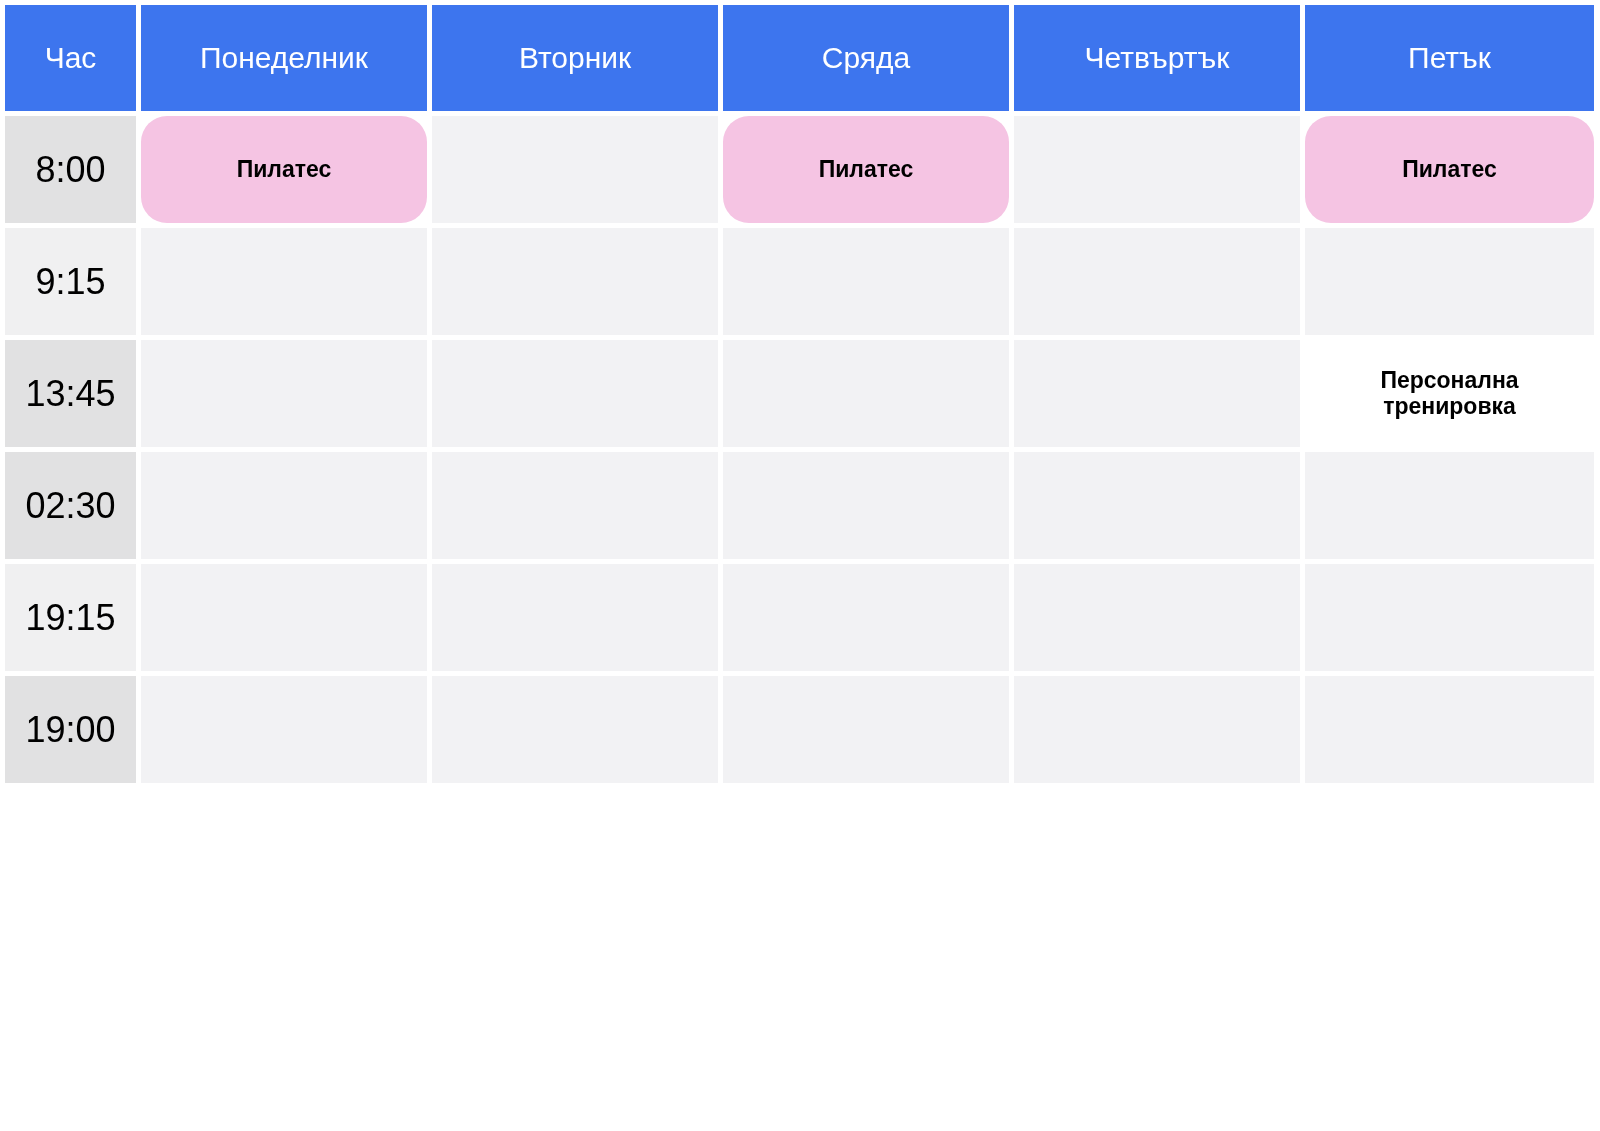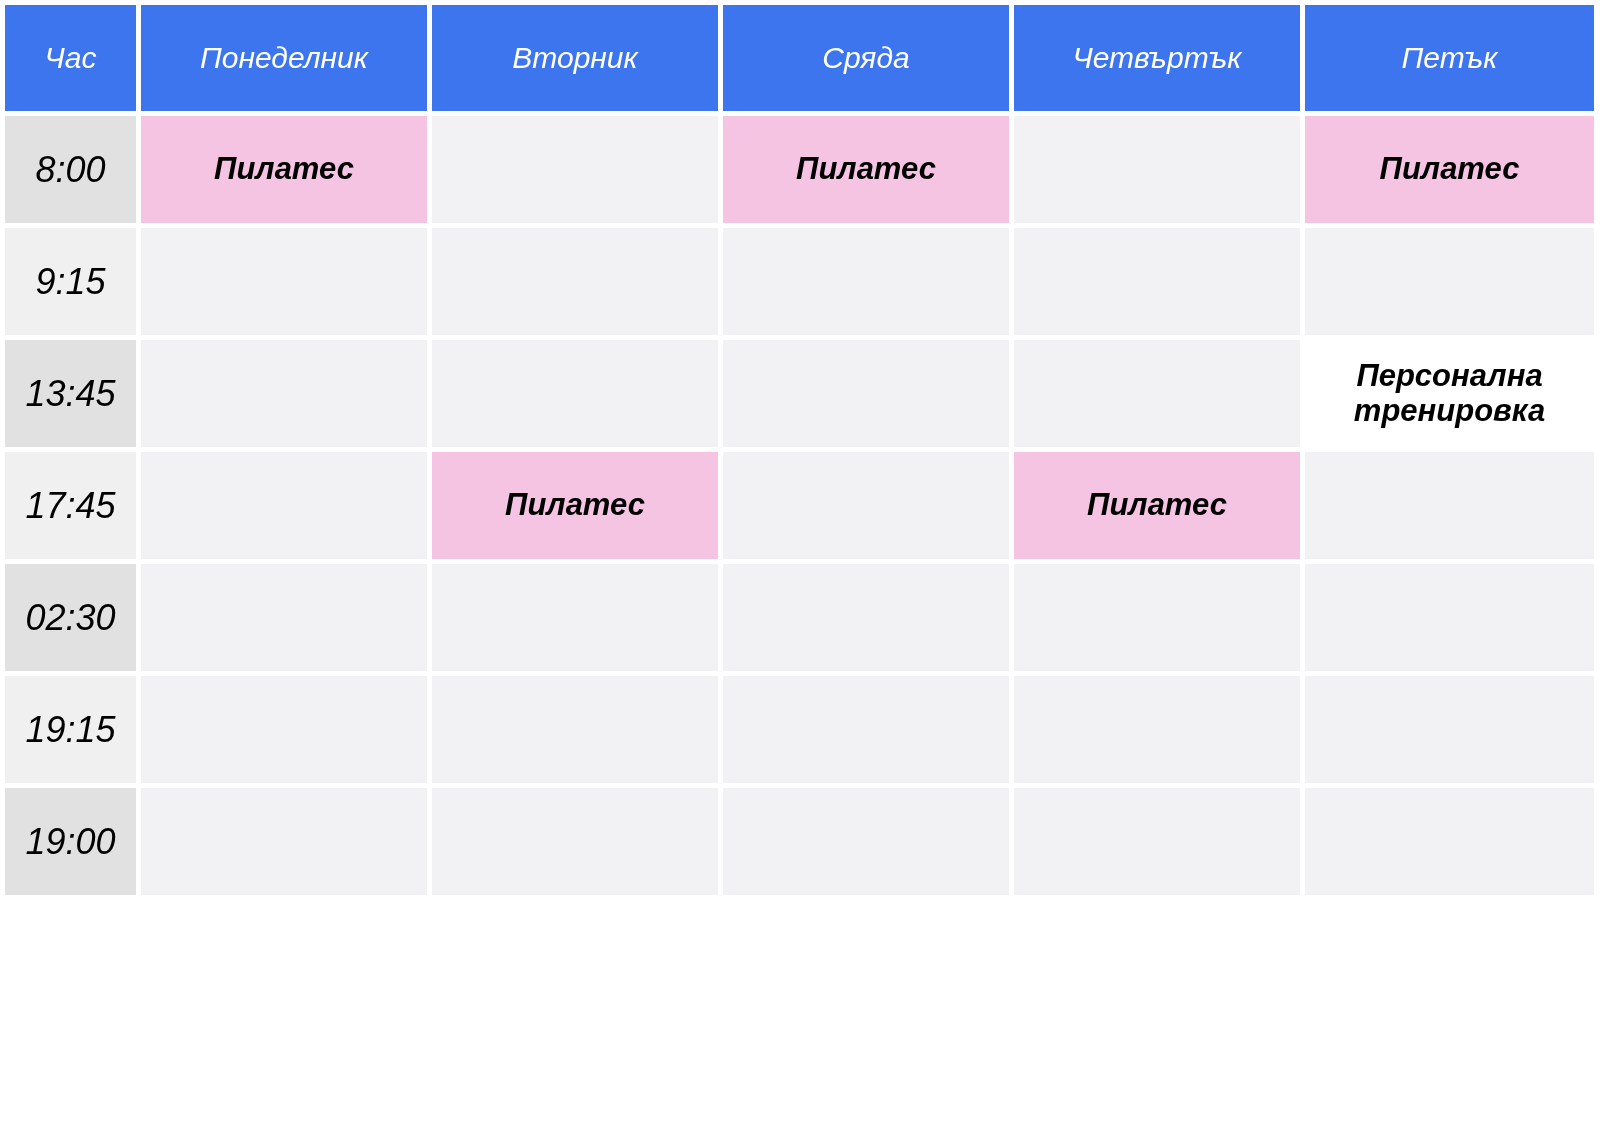--- a/index.html
+++ b/index.html
@@ -33,42 +33,42 @@
     margin: 0;
   }
   col.c-time { width: 131px; }
   col.c-day  { width: 286px; }
   col.c-day-last { width: 289px; }
   th, td {
     padding: 0;
     text-align: center;
     vertical-align: middle;
     overflow: hidden;
-    font-style: italic;
   }
   th.day-header {
     height: 106px;
     background: var(--header-bg);
     color: var(--header-text);
     font-size: 30px;
     font-weight: 400;
   }
   td { height: 107px; color: var(--text); }
   td.time {
     font-size: 36px;
     font-weight: 400;
   }
   td.time.dark  { background: var(--time-dark-bg); }
   td.time.light { background: var(--time-light-bg); }
   td.empty { background: var(--cell-bg); }
   td.event {
-    font-size: 31px;
+    font-size: 23px;
     font-weight: 700;
     line-height: 1.12;
     padding: 0 18px;
+    border-radius: 26px;
   }
   td.event.pilates  { background: var(--pilates-bg); }
   td.event.personal { background: var(--personal-bg); }
 </style>
 </head>
 <body>
 
 <table class="schedule">
   <colgroup>
     <col class="c-time">
@@ -107,28 +107,20 @@
       </tr>
       <tr>
         <td class="time dark">13:45</td>
         <td class="empty"></td>
         <td class="empty"></td>
         <td class="empty"></td>
         <td class="empty"></td>
         <td class="event personal">Персонална тренировка</td>
       </tr>
       <tr>
-        <td class="time light">17:45</td>
-        <td class="empty"></td>
-        <td class="event pilates">Пилатес</td>
-        <td class="empty"></td>
-        <td class="event pilates">Пилатес</td>
-        <td class="empty"></td>
-      </tr>
-      <tr>
         <td class="time dark">02:30</td>
         <td class="empty"></td>
         <td class="empty"></td>
         <td class="empty"></td>
         <td class="empty"></td>
         <td class="empty"></td>
       </tr>
       <tr>
         <td class="time light">19:15</td>
         <td class="empty"></td>

